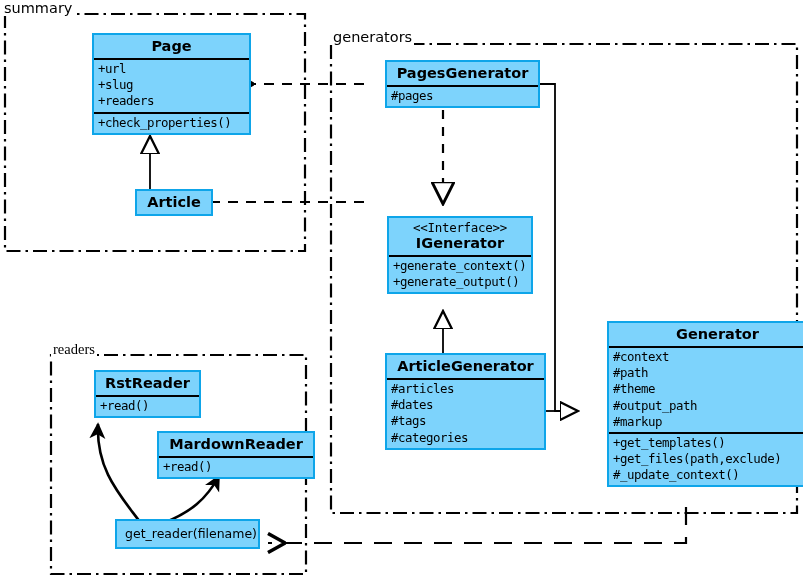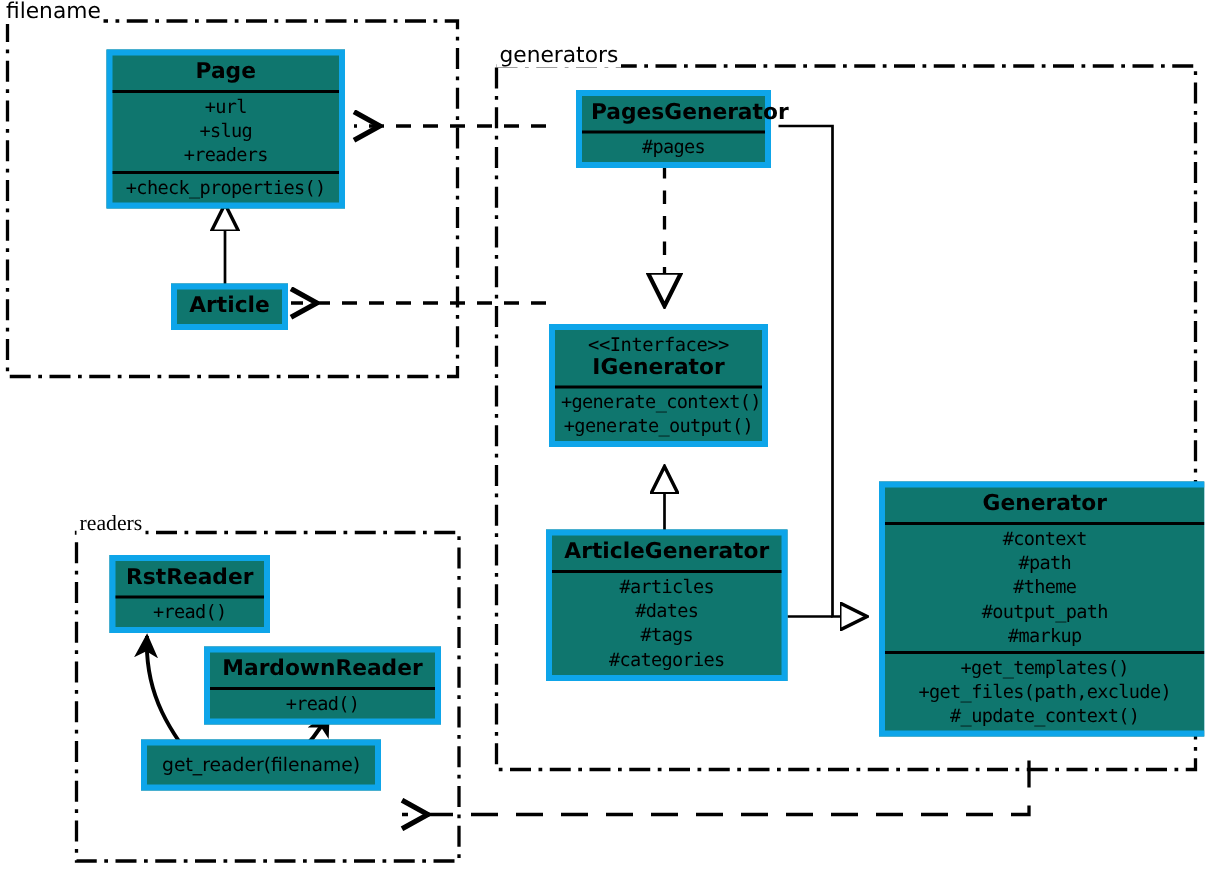--- a/index.html
+++ b/index.html
@@ -19,24 +19,25 @@
     position: absolute;
     left: 0;
     top: 0;
     width: 803px;
     height: 579px;
   }
 
   
   .uml-class {
     position: absolute;
-    border: 4px solid #0ea5e9;
-    background: #0f766e;
+    border: 2px solid #0ea5e9;
+    background: #7dd3fc;
     box-sizing: border-box;
     z-index: 5;
+    margin-left: 21px;
   }
   .uml-name {
     text-align: center;
     font-weight: bold;
     font-size: 14.5px;
     font-family: "DejaVu Sans", sans-serif;
     color: #000;
     padding: 3px 6px 4px 6px;
     line-height: 1.12;
     white-space: nowrap;
@@ -54,21 +55,20 @@
   .uml-compartment {
     padding: 1px 4px 2px 4px;
   }
   .uml-member {
     font-family: "DejaVu Sans Mono", monospace;
     font-size: 12.4px;
     color: #000;
     line-height: 1.30;
     white-space: nowrap;
     letter-spacing: -0.45px;
-    text-align: center;
   }
   .plain-box .uml-name {
     font-weight: normal;
     font-size: 12.5px;
     font-family: "DejaVu Sans", sans-serif;
     padding: 6px 8px;
   }
 
   
   .pkg-label {
@@ -131,41 +131,41 @@
      get_reader (dependency, long dashed route) ---- --&gt;
     <path d="M 686 507 L 686 543 L 268 543" fill="none" stroke="#000" stroke-width="2.2" stroke-dasharray="18,12" marker-end="url(#openArrow)"></path>
 
     
     <path d="M 140 522 C 120 495, 96 470, 98 424" fill="none" stroke="#000" stroke-width="2.6" marker-end="url(#filledArrow)"></path>
 
     
     <path d="M 166 522 C 190 512, 206 500, 219 476" fill="none" stroke="#000" stroke-width="2.6" marker-end="url(#filledArrow)"></path>
   </svg>
 
-  <div class="pkg-label" style="left:2px; top:0px;">filename</div>
+  <div class="pkg-label" style="left:2px; top:0px;">summary</div>
   <div class="pkg-label" style="left:331px; top:29px;">generators</div>
   <div class="pkg-label" style="left:51px; top:341px;font-family:Liberation Serif, serif;">readers</div>
 
   <div class="uml-class" style="left:71px; top:33px; width:159px;">
     <div class="uml-name">Page</div>
     <div class="uml-compartment uml-sep">
       <div class="uml-member">+url</div>
       <div class="uml-member">+slug</div>
       <div class="uml-member">+readers</div>
     </div>
     <div class="uml-compartment uml-sep">
       <div class="uml-member">+check_properties()</div>
     </div>
   </div>
 
   <div class="uml-class" style="left:114px; top:189px; width:78px;">
     <div class="uml-name">Article</div>
   </div>
 
-  <div class="uml-class" style="left:384px; top:60px; width:130px;">
+  <div class="uml-class" style="left:364px; top:60px; width:155px;">
     <div class="uml-name">PagesGenerator</div>
     <div class="uml-compartment uml-sep">
       <div class="uml-member">#pages</div>
     </div>
   </div>
 
   <div class="uml-class" style="left:366px; top:216px; width:146px;">
     <div class="uml-name">
       <span class="uml-stereotype">&lt;&lt;Interface&gt;&gt;</span>
       <span>IGenerator</span>
@@ -209,17 +209,17 @@
     </div>
   </div>
 
   <div class="uml-class" style="left:136px; top:431px; width:158px;">
     <div class="uml-name">MardownReader</div>
     <div class="uml-compartment uml-sep">
       <div class="uml-member">+read()</div>
     </div>
   </div>
 
-  <div class="uml-class plain-box" style="left:94px; top:493px; width:160px;">
+  <div class="uml-class plain-box" style="left:94px; top:519px; width:145px;">
     <div class="uml-name">get_reader(filename)</div>
   </div>
 
 </div>
 
 </body></html>

